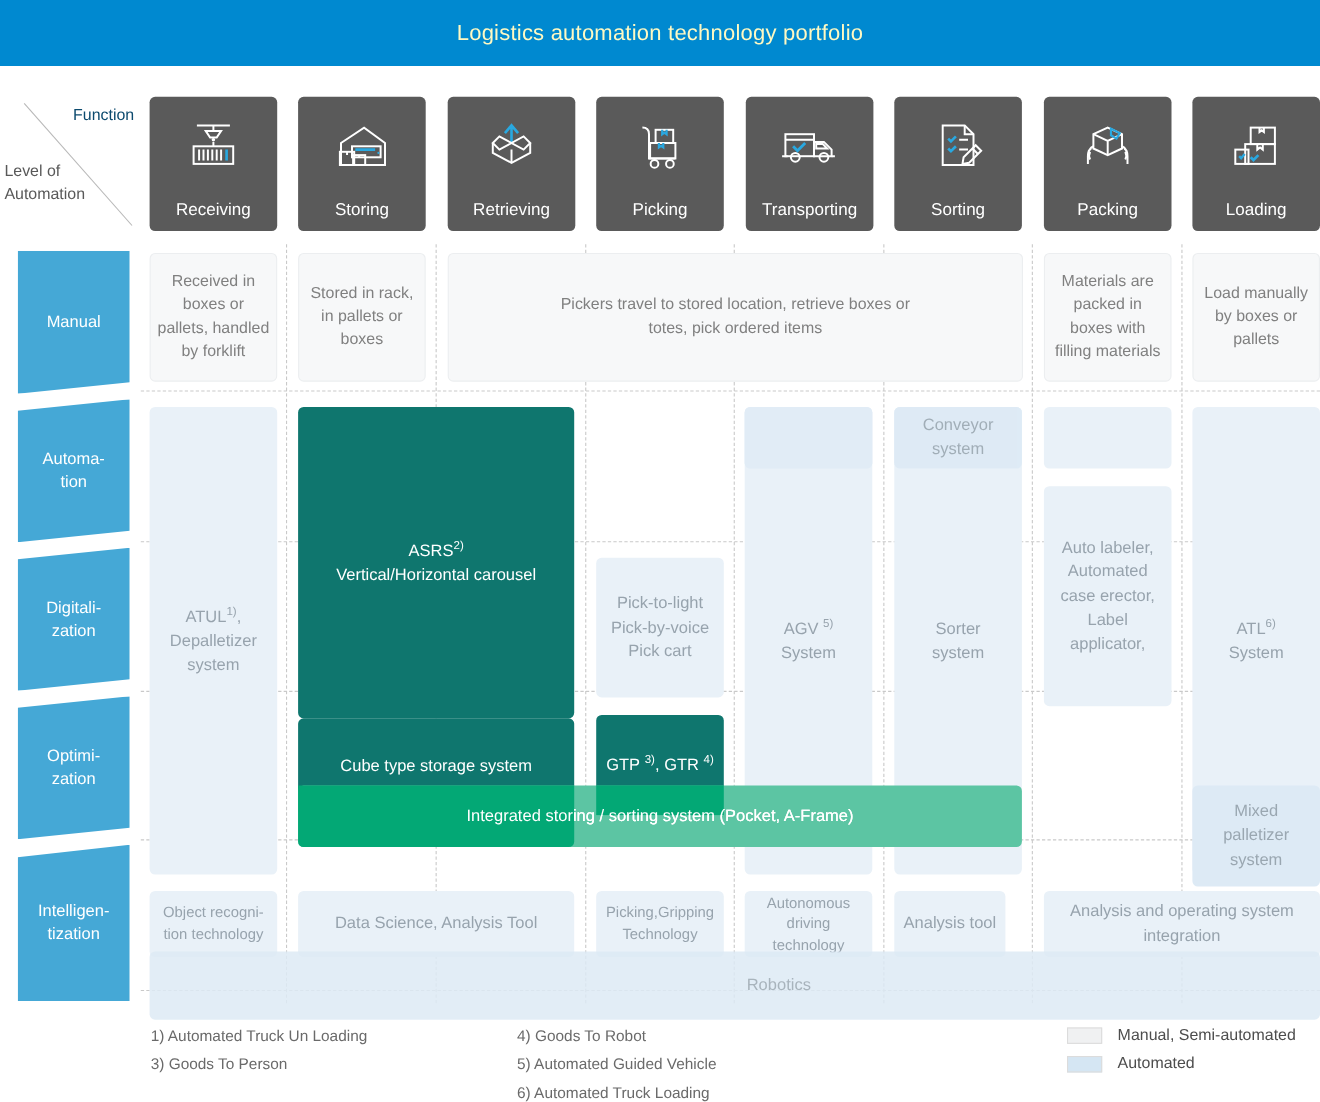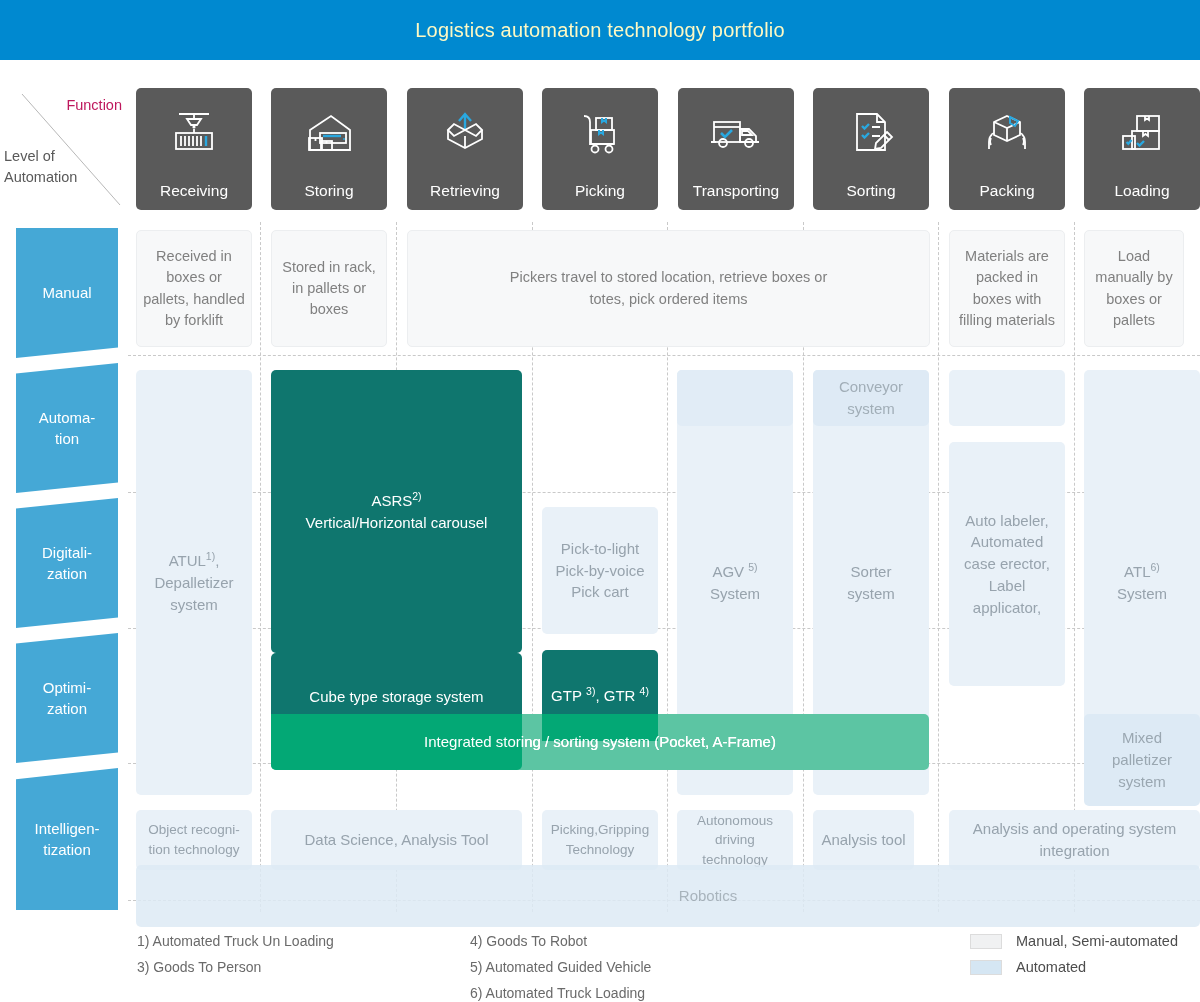--- a/index.html
+++ b/index.html
@@ -23,21 +23,21 @@
   }
 
   
   #corner{
     position:absolute; left:0; top:86px; width:128px; height:127px;
   }
   #corner .diag{
     position:absolute; left:0; top:0; width:128px; height:127px;
   }
   #corner .fn{
-    position:absolute; right:6px; top:11px; font-size:14.5px; color:#be185d;
+    position:absolute; right:6px; top:11px; font-size:14.5px; color:#0c4a6e;
   }
   #corner .lv{
     position:absolute; left:4px; top:60px; font-size:14.5px; color:#595959; line-height:1.45;
   }
 
   
   .fn-tile{
     position:absolute; top:88px; height:122px;
     background:#5a5a5a; border-radius:5px;
     color:#fff;
@@ -268,21 +268,21 @@
   </div>
   <div class="cell c-manual" style="left:143px;top:8px;width:116px;height:117px;">
     <span>Stored in rack, in pallets or boxes</span>
   </div>
   <div class="cell c-manual" style="left:279px;top:8px;width:523px;height:117px;">
     <span style="max-width:330px;">Pickers  travel to stored location, retrieve boxes or totes, pick ordered items</span>
   </div>
   <div class="cell c-manual" style="left:821px;top:8px;width:116px;height:117px;">
     <span>Materials are packed in boxes with filling materials</span>
   </div>
-  <div class="cell c-manual" style="left:956px;top:8px;width:100px;height:117px;">
+  <div class="cell c-manual" style="left:956px;top:8px;width:116px;height:117px;">
     <span>Load manually by boxes or pallets</span>
   </div>
 
   <div class="cell c-auto" style="left:8px;top:148px;width:116px;height:425px;">
     <span>ATUL<sup class="sup">1)</sup>,<br>Depalletizer<br>system</span>
   </div>
 
   <div class="cell c-green" style="left:143px;top:148px;width:251px;height:283px;flex-direction:column;">
     <span>ASRS<sup class="sup">2)</sup></span>
     <span>Vertical/Horizontal carousel</span>
@@ -321,21 +321,21 @@
 
   <div class="cell c-auto" style="left:685px;top:148px;width:116px;height:425px;">
     <span>Sorter<br>system</span>
   </div>
 
   <div class="cell c-auto2" style="left:549px;top:148px;width:116px;height:56px;opacity:.75;"></div>
   <div class="cell c-auto2" style="left:685px;top:148px;width:116px;height:56px;opacity:.9;">
     <span>Conveyor system</span>
   </div>
 
-  <div class="cell c-auto" style="left:821px;top:220px;width:116px;height:244px;">
+  <div class="cell c-auto" style="left:821px;top:220px;width:116px;height:200px;">
     <span>Auto labeler, Automated case erector, Label applicator,</span>
   </div>
 
   <div class="cell c-auto" style="left:956px;top:148px;width:116px;height:425px;">
     <span>ATL<sup class="sup">6)</sup><br>System</span>
   </div>
 
   <div class="cell c-auto2" style="left:956px;top:492px;width:116px;height:92px;">
     <span>Mixed palletizer system</span>
   </div>

